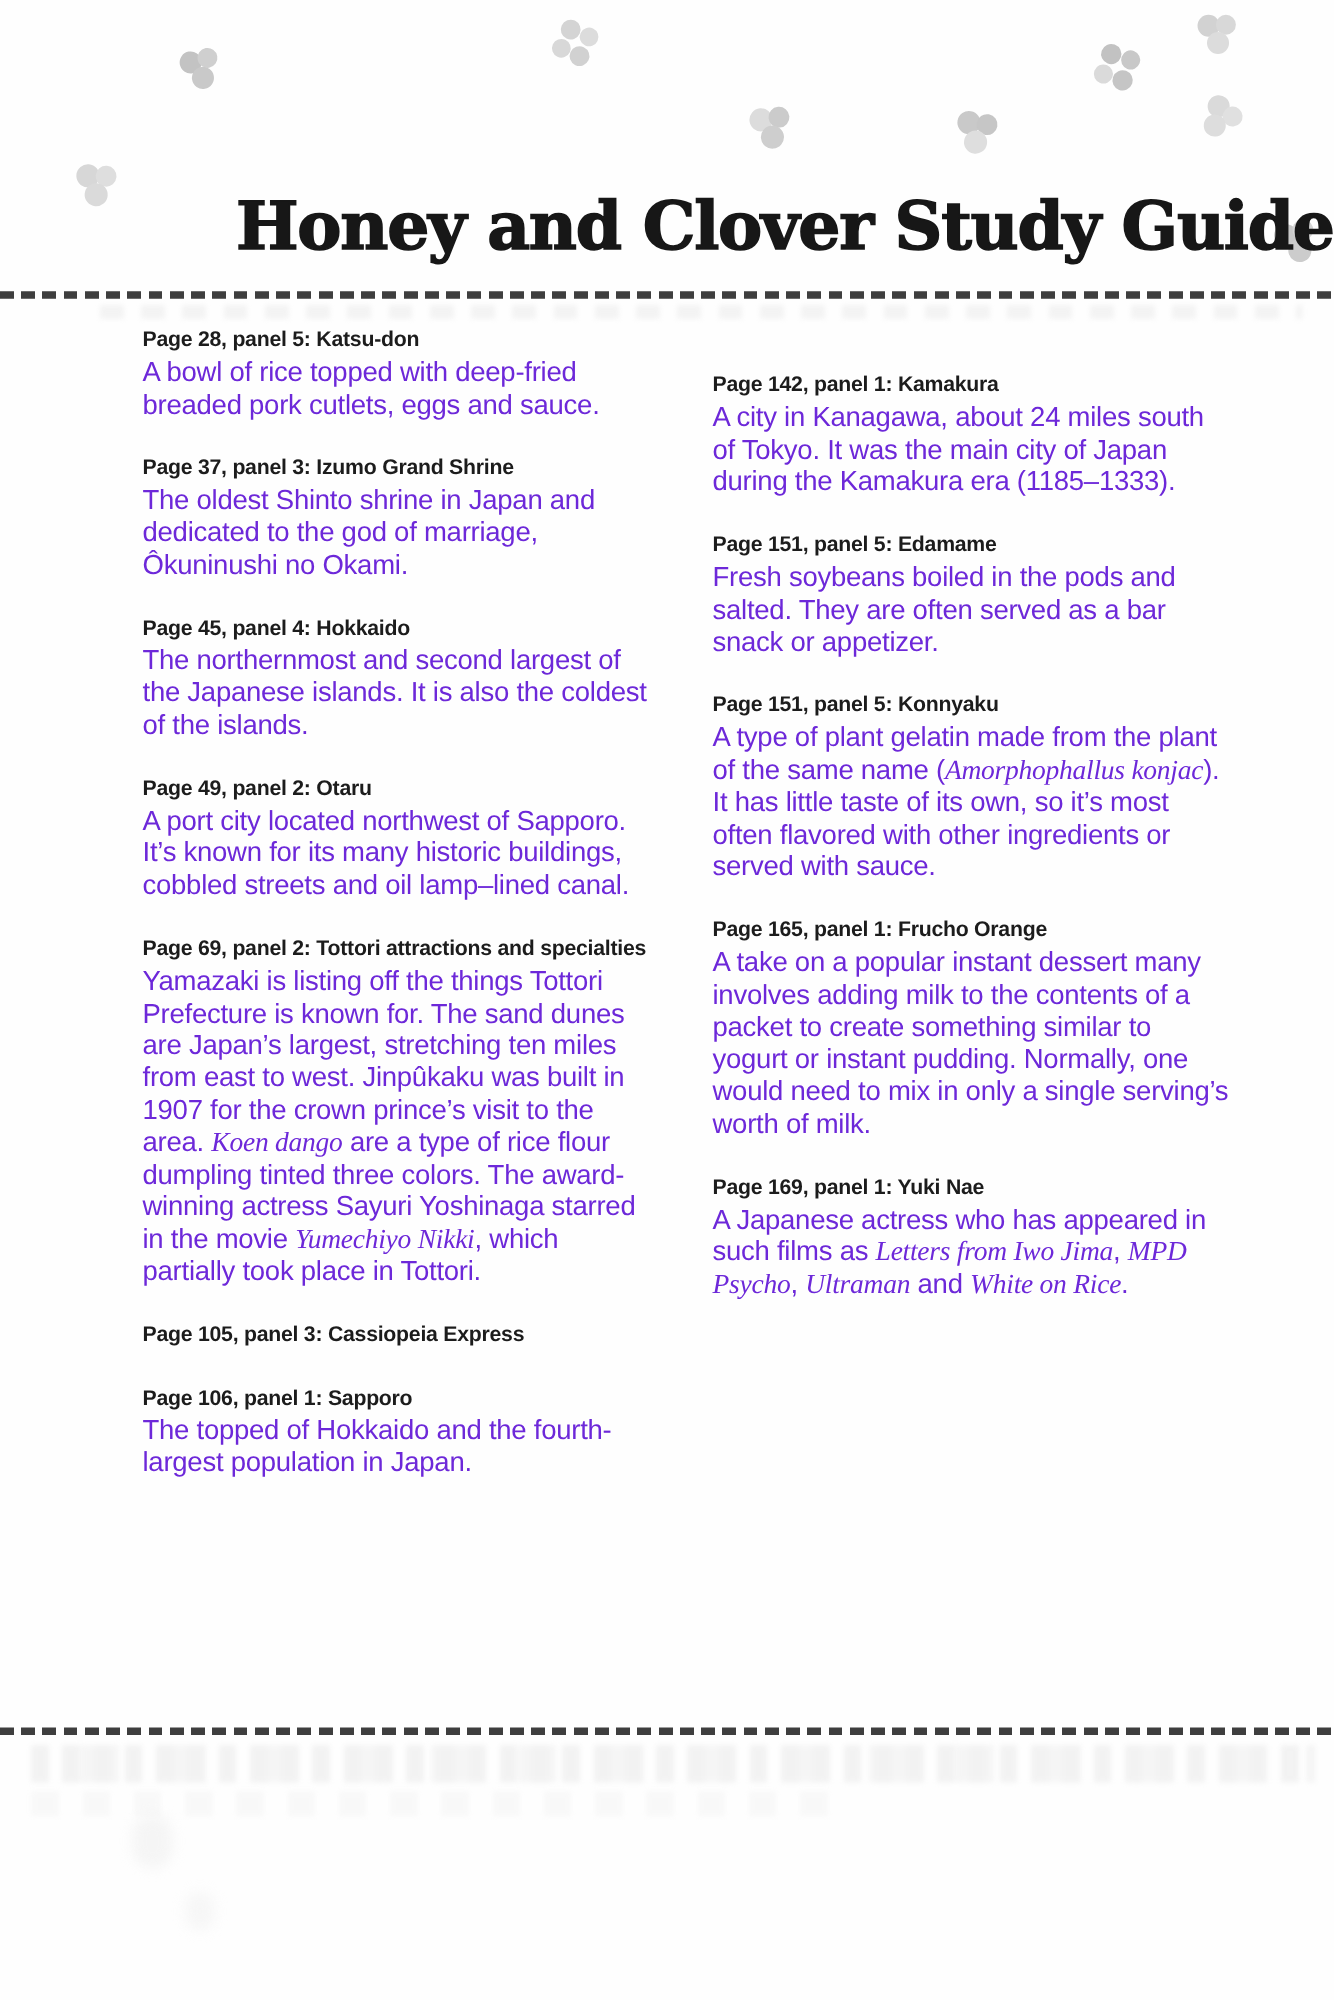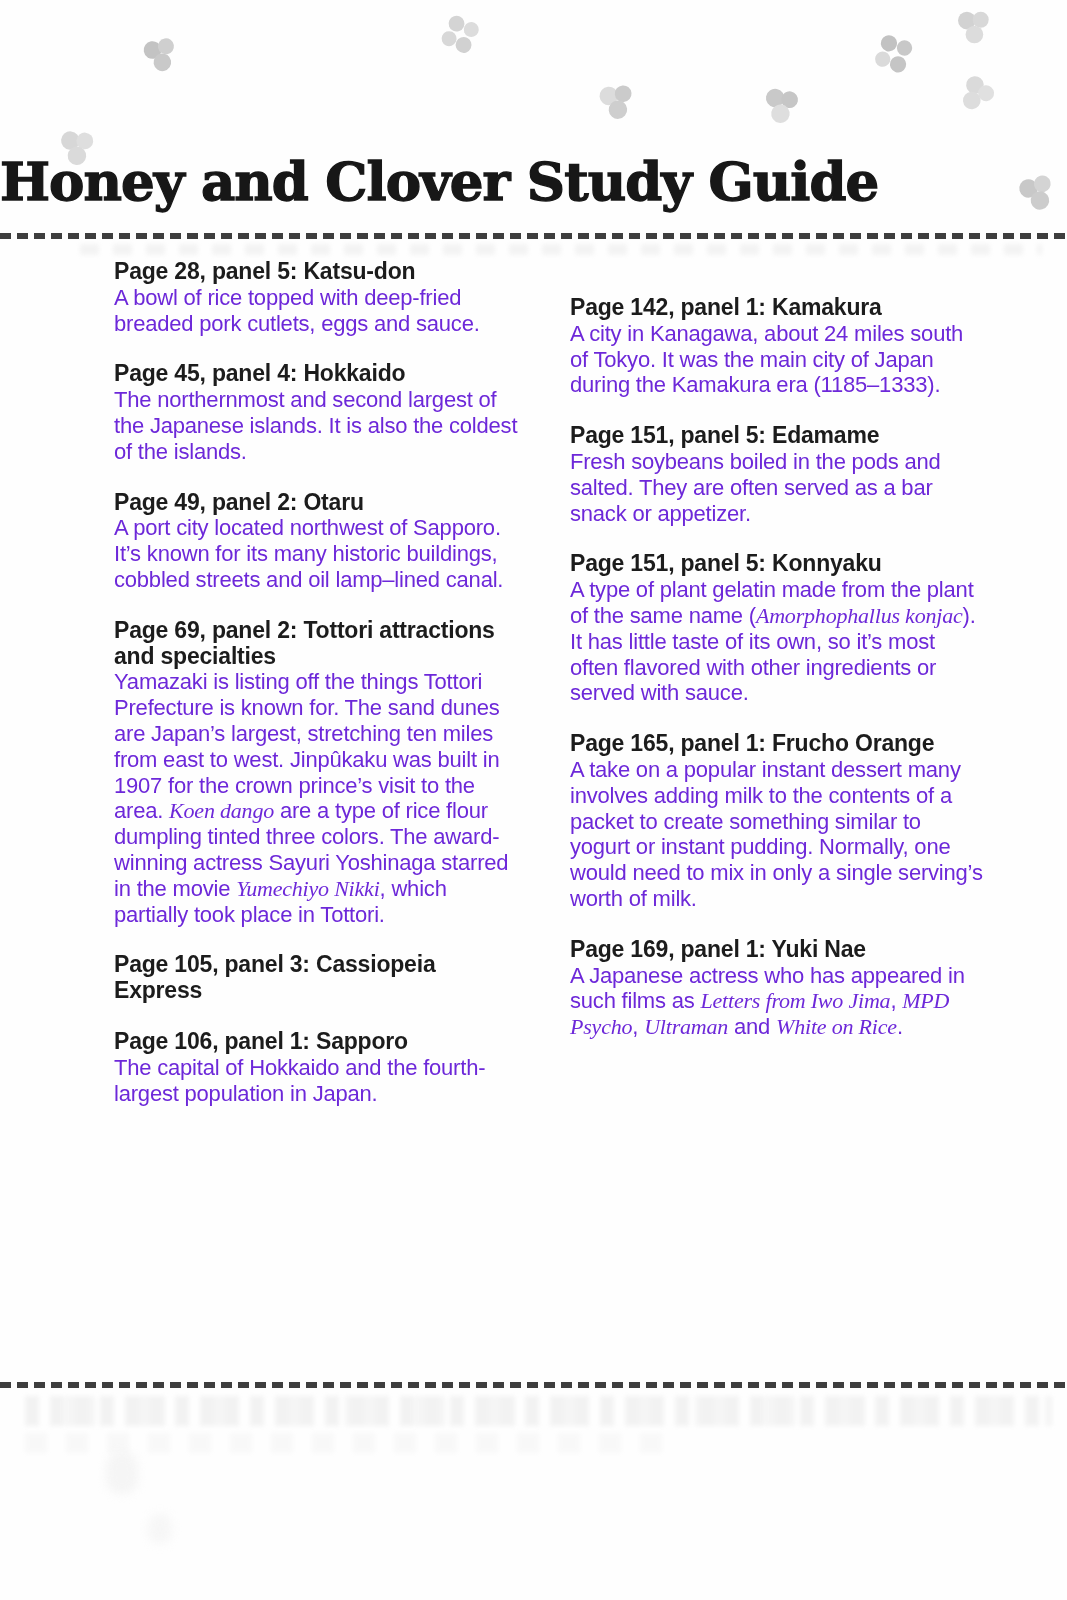--- a/index.html
+++ b/index.html
@@ -9,21 +9,21 @@
     position:relative;
     overflow:hidden;
     font-family:"Liberation Sans", sans-serif;
     color:#282828;
   }
   .clover{position:absolute;}
   h1.title{
     position:absolute;
     top:146px;left:0;width:100%;
     margin:0;
-    text-align:left;
+    text-align:right;
     font-family:"DejaVu Serif", serif;
     font-weight:bold;
     font-size:53px;
     line-height:70px;
     color:#171717;
     -webkit-text-stroke:1.3px #171717;
     letter-spacing:-1px;
   }
   .dash-line{
     position:absolute;left:0;right:0;height:6px;
@@ -50,21 +50,21 @@
   .smudge-a{left:106px;top:1452px;width:32px;height:42px;opacity:.55;}
   .smudge-b{left:148px;top:1514px;width:24px;height:30px;opacity:.45;}
   .content{
     position:absolute;top:259px;left:114px;width:872px;
     display:flex;gap:46px;
   }
   .col{width:410px;}
   .col-right{width:416px;margin-top:36px;}
   .entry{margin:0 0 25px 0;}
   .entry-heading{
-    margin:0;font-size:23px;line-height:25.8px;
+    margin:0;font-size:17px;line-height:25.8px;
     font-weight:bold;color:#1c1c1c;letter-spacing:-0.2px;
   }
   .entry-body{
     margin:0;font-size:22px;line-height:25.8px;
     letter-spacing:-0.2px;color:#6d28d9;
   }
   .entry-body em{font-style:italic;font-family:Liberation Serif, serif;}
 </style>
 </head>
 <body>
@@ -124,37 +124,41 @@
 <div class="dash-line dash-top"></div>
 <div class="ghost ghost-top"></div>
 
 <div class="content">
   <div class="col">
       <section class="entry">
         <h3 class="entry-heading">Page 28, panel 5: Katsu-don</h3>
         <p class="entry-body">A bowl of rice topped with deep-fried breaded pork cutlets, eggs and sauce.</p>
       </section>
       <section class="entry">
+        <h3 class="entry-heading">Page 37, panel 3: Izumo Grand Shrine</h3>
+        <p class="entry-body">The oldest Shinto shrine in Japan and dedicated to the god of marriage, Ôkuninushi no Okami.</p>
+      </section>
+      <section class="entry">
         <h3 class="entry-heading">Page 45, panel 4: Hokkaido</h3>
         <p class="entry-body">The northernmost and second largest of the Japanese islands. It is also the coldest of the islands.</p>
       </section>
       <section class="entry">
         <h3 class="entry-heading">Page 49, panel 2: Otaru</h3>
         <p class="entry-body">A port city located northwest of Sapporo.  It’s known for its many historic buildings, cobbled streets and oil lamp–lined canal.</p>
       </section>
       <section class="entry">
         <h3 class="entry-heading">Page 69, panel 2: Tottori attractions and specialties</h3>
         <p class="entry-body">Yamazaki is listing off the things Tottori Prefecture is known for. The sand dunes are Japan’s largest, stretching ten miles from east to west. Jinpûkaku was built in 1907 for the crown prince’s visit to the area. <em>Koen dango</em> are a type of rice flour dumpling tinted three colors. The award-winning actress Sayuri Yoshinaga starred in the movie <em>Yumechiyo Nikki</em>, which partially took place in Tottori.</p>
       </section>
       <section class="entry">
         <h3 class="entry-heading">Page 105, panel 3: Cassiopeia Express</h3>
       </section>
       <section class="entry">
         <h3 class="entry-heading">Page 106, panel 1: Sapporo</h3>
-        <p class="entry-body">The capital of Hokkaido and the fourth-largest population in Japan.</p>
+        <p class="entry-body">The topped of Hokkaido and the fourth-largest population in Japan.</p>
       </section>
     </div>
   <div class="col col-right">
       <section class="entry">
         <h3 class="entry-heading">Page 142, panel 1: Kamakura</h3>
         <p class="entry-body">A city in Kanagawa, about 24 miles south of Tokyo. It was the main city of Japan during the Kamakura era (1185–1333).</p>
       </section>
       <section class="entry">
         <h3 class="entry-heading">Page 151, panel 5: Edamame</h3>
         <p class="entry-body">Fresh soybeans boiled in the pods and salted. They are often served as a bar snack or appetizer.</p>

